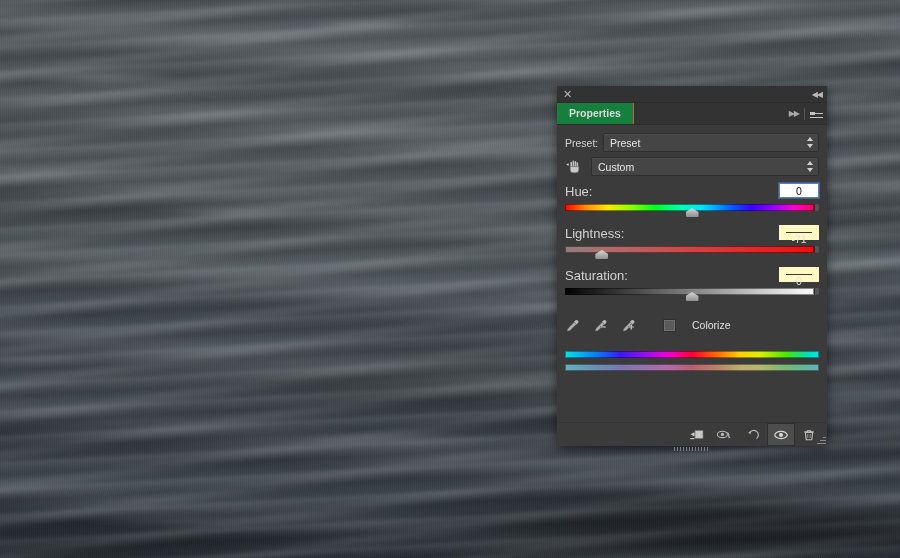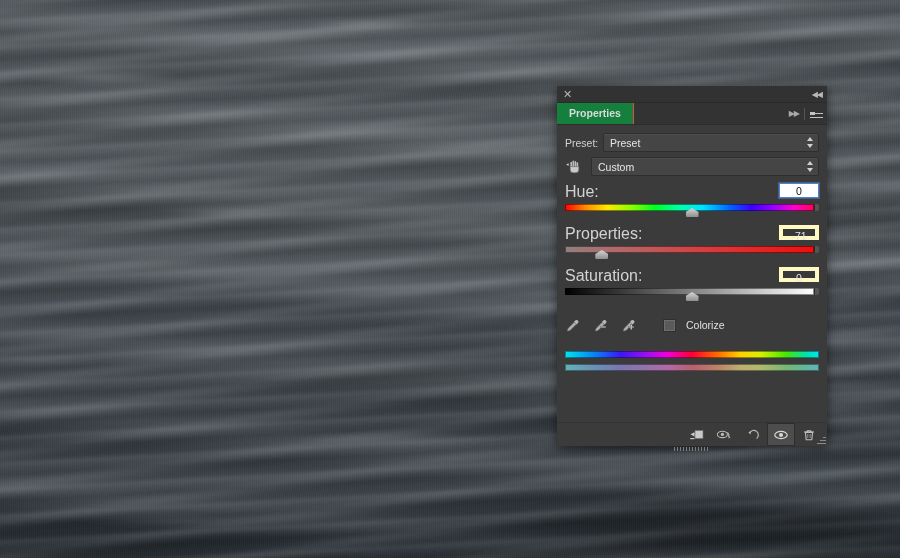--- a/index.html
+++ b/index.html
@@ -157,28 +157,28 @@
     position:absolute;left:0;width:0;height:0;border-left:3.5px solid transparent;
     border-right:3.5px solid transparent;
   }
   .stepper .up{top:0;border-bottom:4px solid #cfcfcf;}
   .stepper .dn{bottom:0;border-top:4px solid #cfcfcf;}
 
   .row-master{display:flex;align-items:center;height:17px;margin-top:7px;}
   .handtool{width:20px;height:17px;margin-right:6px;position:relative;cursor:pointer;}
 
   .slrow{margin-top:10px;position:relative;}
-  .sl-label{font-size:16px;color:#d2d2d2;line-height:13px;}
+  .sl-label{font-size:13px;color:#d2d2d2;line-height:13px;}
   .sl-field{
     position:absolute;right:0;top:-2px;width:40px;height:15px;
     font-size:10.5px;line-height:15px;text-align:center;box-sizing:border-box;
   }
   .sl-field.focused{background:#ffffff;color:#111;border:1px solid #4f7fd0;
     box-shadow:0 0 0 1px rgba(90,140,215,.45);}
-  .sl-field.plain{background:#383838;color:#e4e4e4;border:4px solid #fef9c3;}
+  .sl-field.plain{background:#383838;color:#e4e4e4;border:7px solid #fef9c3;}
 
   .track-wrap{position:relative;height:14px;margin-top:5px;}
   .track{position:absolute;left:0;right:5px;top:1px;height:7px;border-radius:1px;
          box-shadow:inset 0 0 0 1px rgba(0,0,0,.45);}
   .track-hue{background:linear-gradient(90deg,
       #ff0000 0%,#ff8800 8%,#ffe800 17%,#88ff00 27%,#00ff22 36%,
       #00ffaa 46%,#00e5ff 55%,#0066ff 66%,#3b00ff 75%,#9c00ff 84%,
       #ff00d0 92%,#ff0055 100%);}
   .track-sat{background:linear-gradient(90deg,#8f8080 0%,#b06a6a 20%,#d44040 55%,#f10d0d 100%);}
   .track-light{background:linear-gradient(90deg,#000000 0%,#808080 50%,#ffffff 100%);}
@@ -186,21 +186,21 @@
     border-left:1px solid rgba(0,0,0,.5);background:#555;border-radius:0 2px 2px 0;}
   .knob{
     position:absolute;top:5px;width:13px;height:9px;margin-left:-6.5px;cursor:pointer;
     background:linear-gradient(180deg,#d6d6d6,#8f8f8f);
     clip-path:polygon(50% 0%,100% 45%,100% 100%,0% 100%,0% 45%);
     border-radius:1px;filter:drop-shadow(0 1px 0 rgba(0,0,0,.5));
   }
 
   .eyerow{display:flex;align-items:center;height:20px;margin-top:14px;gap:13px;}
   .eyedrop{width:15px;height:15px;position:relative;cursor:pointer;}
-  .cbwrap{display:flex;align-items:center;gap:10px;margin-left:14px;cursor:pointer;}
+  .cbwrap{display:flex;align-items:center;gap:16px;margin-left:14px;cursor:pointer;}
   .checkbox{width:11px;height:11px;background:#5a5a5a;border:1px solid #2f2f2f;
     box-shadow:inset 0 0 0 1px #6e6e6e;}
   .cblabel{font-size:10.5px;color:#e0e0e0;}
 
   .spectrum{position:relative;margin-top:16px;}
   .specbar{height:7px;border-radius:1px;box-shadow:inset 0 0 0 1px rgba(0,0,0,.4);}
   .spec-top{background:linear-gradient(90deg,
      #00e5ee 0%,#0a7ff5 12%,#3a18f2 22%,#9111f0 31%,#ee00dd 40%,
      #ff0033 50%,#ff6a00 60%,#ffd000 69%,#d9f000 77%,#46e800 87%,#00e0b0 95%,#00e5ee 100%);}
   .spec-bot{margin-top:6px;background:linear-gradient(90deg,
@@ -300,21 +300,21 @@
         <div class="sl-label">Hue:</div>
         <div class="sl-field focused">0</div>
         <div class="track-wrap">
           <div class="track track-hue"></div>
           <div class="track-cap"></div>
           <div class="knob" id="knob-hue" style="left: 50%;"></div>
         </div>
       </div>
 
       <div class="slrow">
-        <div class="sl-label">Properties:</div>
+        <div class="sl-label">Lightness:</div>
         <div class="sl-field plain">-71</div>
         <div class="track-wrap">
           <div class="track track-sat"></div>
           <div class="track-cap"></div>
           <div class="knob" id="knob-sat" style="left: 14.5%;"></div>
         </div>
       </div>
 
       <div class="slrow">
         <div class="sl-label">Saturation:</div>

